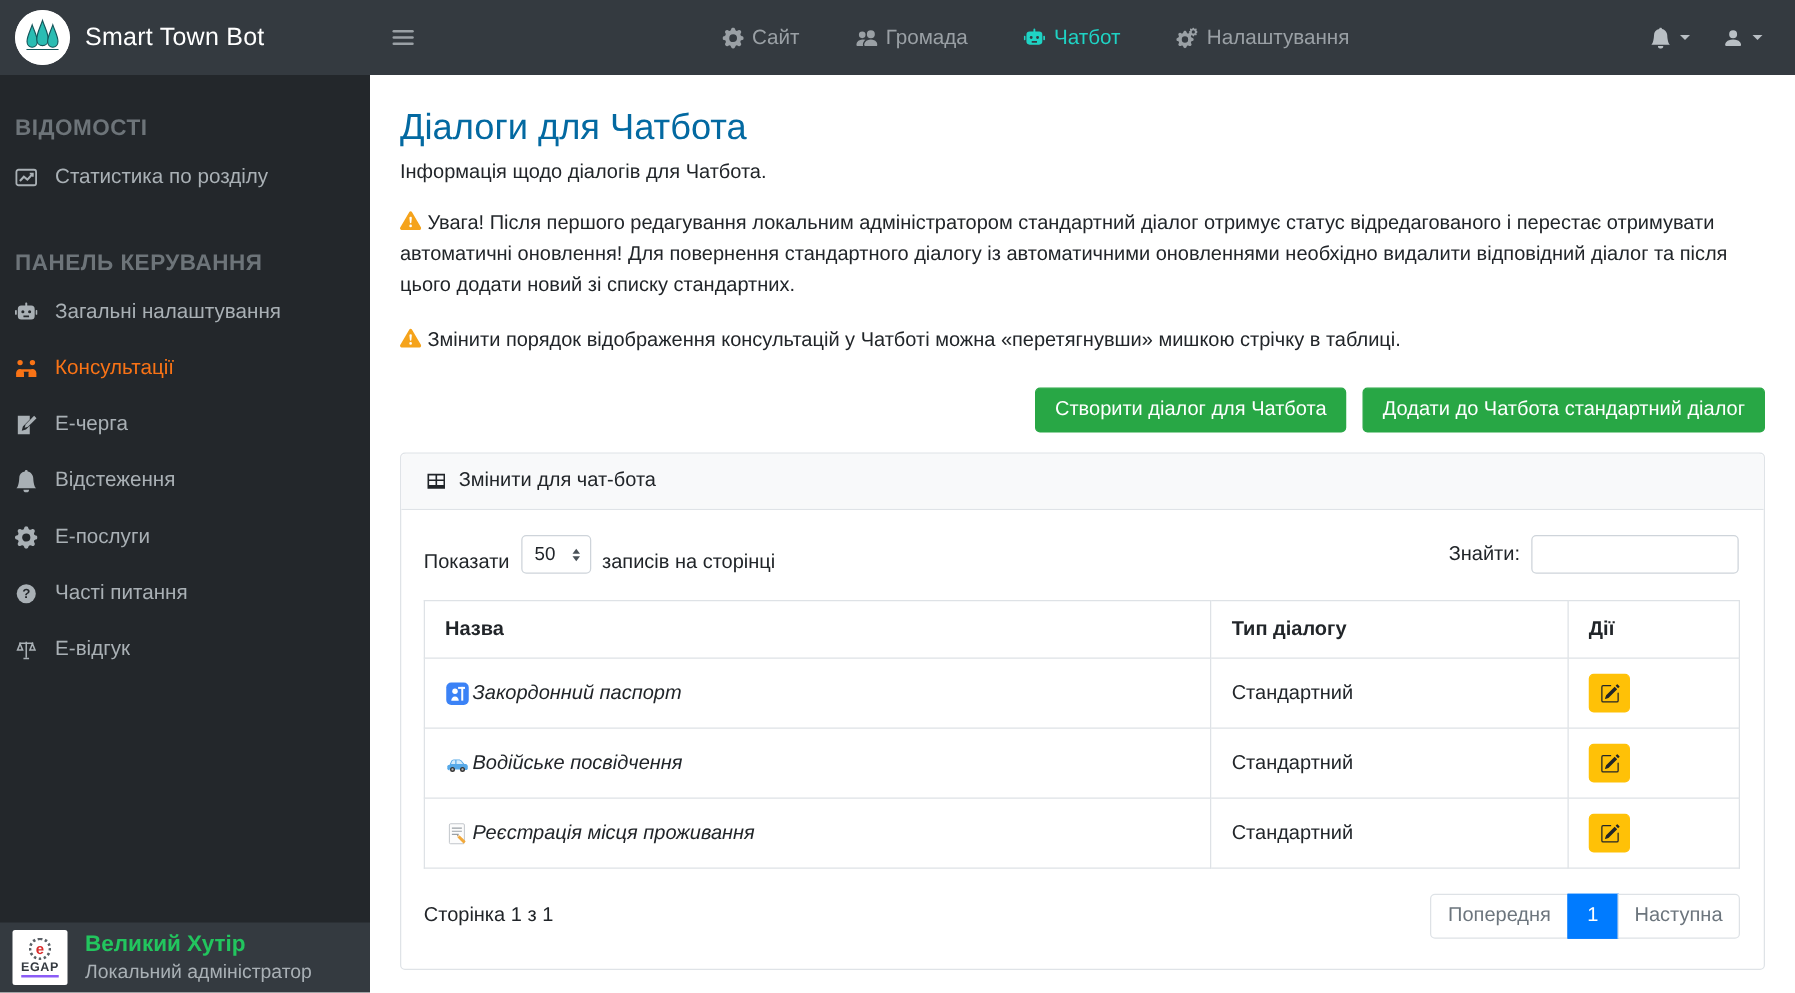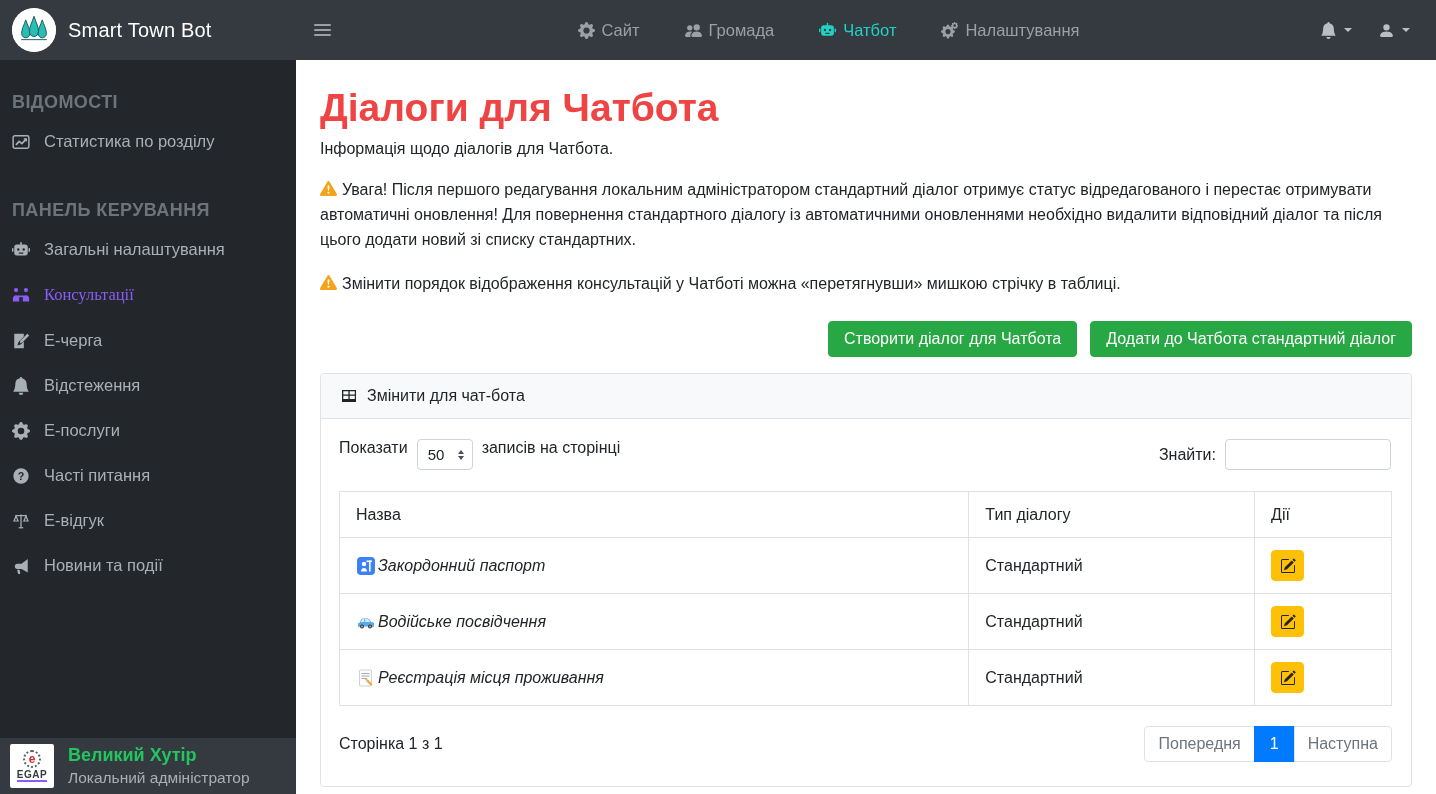--- a/index.html
+++ b/index.html
@@ -25,56 +25,56 @@
   .caret { width:0; height:0; border-left:4px solid transparent; border-right:4px solid transparent; border-top:4px solid #b9bfc4; }
 
   
   .shell { display:flex; flex:1; min-height:0; }
 
   
   .sidebar { width:296px; background:#23272b; position:relative; flex:0 0 296px; padding-top:18px; }
   .side-section-title { color:#6d7479; font-size:18px; font-weight:bold; letter-spacing:.4px; padding:14px 0 6px 12px; }
   .side-item { display:flex; align-items:center; gap:14px; padding:13px 0 13px 12px; color:#a9b0b5; font-size:16.5px; cursor:pointer; }
   .side-item svg { width:18px; height:18px; flex:0 0 18px; }
-  .side-item.active { color:#8b5cf6;font-family:Liberation Serif, serif; }
+  .side-item.active { color:#f97316; }
   .side-gap { height:22px; }
   .sidebar-footer { position:absolute; left:0; right:0; bottom:0; height:56px; background:#343a40; display:flex; align-items:center; gap:14px; padding-left:10px; }
   .egap-box { width:44px; height:44px; background:#fff; border-radius:2px; display:flex; flex-direction:column; align-items:center; justify-content:center; }
   .egap-e { width:18px; height:18px; border:2px dotted #5a6066; border-radius:50%; color:#d92b2b; font-weight:bold; font-size:12px; line-height:14px; text-align:center; }
   .egap-text { font-size:10px; font-weight:bold; color:#343a40; letter-spacing:.5px; border-bottom:2px solid #8b5cf6; margin-top:1px; }
   .footer-name { color:#22c55e; font-size:18px; font-weight:bold; line-height:1.3; }
   .footer-role { color:#a9b0b5; font-size:15.5px; line-height:1.3; }
 
   
   .content { flex:1; background:#fff; padding:20px 24px 0 24px; overflow:hidden; }
-  .page-title { font-size:39px; font-weight:700; color:#ef4444; margin:6px 0 10px 0; }
+  .page-title { font-size:29px; font-weight:400; color:#0369a1; margin:6px 0 10px 0; }
   .page-subtitle { font-size:16px; }
   .warning-p { margin-top:20px; line-height:1.55; font-size:16px; max-width:1092px; }
   .warn-icon { display:inline-block; width:17px; height:17px; vertical-align:-2px; margin-right:5px; }
   .btn-row { display:flex; justify-content:flex-end; gap:13px; margin-top:24px; }
   .btn-green { background:#28a745; color:#fff; border:1px solid #28a745; border-radius:4px; font-size:16px; padding:8px 15px; cursor:pointer; font-family:inherit; }
 
   
   .card { border:1px solid #dfe3e7; border-radius:4px; margin-top:16px; }
   .card-header { background:#f8f9fa; border-bottom:1px solid #dfe3e7; padding:13px 20px; display:flex; align-items:center; gap:10px; border-radius:4px 4px 0 0; font-size:16px; }
   .card-header svg { width:16px; height:16px; }
   .card-body { padding:20px 20px 24px 18px; }
   .controls { display:flex; justify-content:space-between; align-items:center; }
-  .ctrl-left { display:flex; align-items:flex-start; gap:9px; }
+  .ctrl-left { display:flex; align-items:flex-end; gap:9px; }
   .select-box { width:56px; height:31px; border:1px solid #ced4da; border-radius:4px; display:flex; align-items:center; justify-content:space-between; padding:0 8px 0 10px; font-size:15px; cursor:pointer; background:#fff; }
   .updown { display:flex; flex-direction:column; gap:2px; }
   .updown i { width:0; height:0; border-left:3.5px solid transparent; border-right:3.5px solid transparent; display:block; }
   .updown .up { border-bottom:4px solid #495057; }
   .updown .down { border-top:4px solid #495057; }
   .ctrl-right { display:flex; align-items:center; gap:9px; }
   .search-input { width:166px; height:31px; border:1px solid #ced4da; border-radius:4px; padding:0 8px; font-size:15px; font-family:inherit; }
 
   table { border-collapse:collapse; width:1053px; margin-top:21px; }
   th, td { border:1px solid #dee2e6; text-align:left; font-size:16px; }
-  th { padding:12px 16px; font-weight:normal; height:46px; }
+  th { padding:12px 16px; font-weight:bold; height:46px; }
   td { padding:11px 16px; height:56px; }
   .col-name { width:630px; }
   .col-type { width:286px; }
   .col-act  { width:137px; }
   .row-name { display:flex; align-items:center; gap:2px;font-style:italic; }
   .row-emoji { width:20px; height:20px; flex:0 0 20px; }
   .btn-edit { width:33px; height:31px; background:#ffc107; border:1px solid #ffc107; border-radius:4px; display:flex; align-items:center; justify-content:center; cursor:pointer; }
   .btn-edit svg { width:16px; height:16px; }
 
   .table-footer { display:flex; justify-content:space-between; align-items:center; margin-top:20px; width:1053px; }
@@ -233,27 +233,20 @@
         <svg viewBox="0 0 16 16" fill="none" stroke="currentColor" stroke-width="1.1">
             <path d="M8 2.2v11.3"></path>
             <path d="M3 3.2h10"></path>
             <path d="M6 14h4"></path>
             <path d="M3.6 3.6 1.8 8h3.6z"></path>
             <path d="M12.4 3.6 10.6 8h3.6z"></path>
           </svg>
         <span>Е-відгук</span>
       </div>
 
-      <div class="side-item">
-        <svg viewBox="0 0 16 16" fill="currentColor">
-            <path d="M14 1.8v12L8.5 10.6H4.8a2.3 2.3 0 0 1 0-4.6h3.7L14 1.8z"></path>
-            <path d="M4.6 11.4h2.1l.6 2.5a1.05 1.05 0 0 1-1 1.3c-.5 0-.95-.35-1.05-.85l-.65-2.95z"></path>
-          </svg>
-        <span>Новини та події</span>
-      </div>
 
       <div class="sidebar-footer">
         <div class="egap-box">
           <div class="egap-e">e</div>
           <div class="egap-text">EGAP</div>
         </div>
         <div>
           <div class="footer-name">Великий Хутір</div>
           <div class="footer-role">Локальний адміністратор</div>
         </div>

